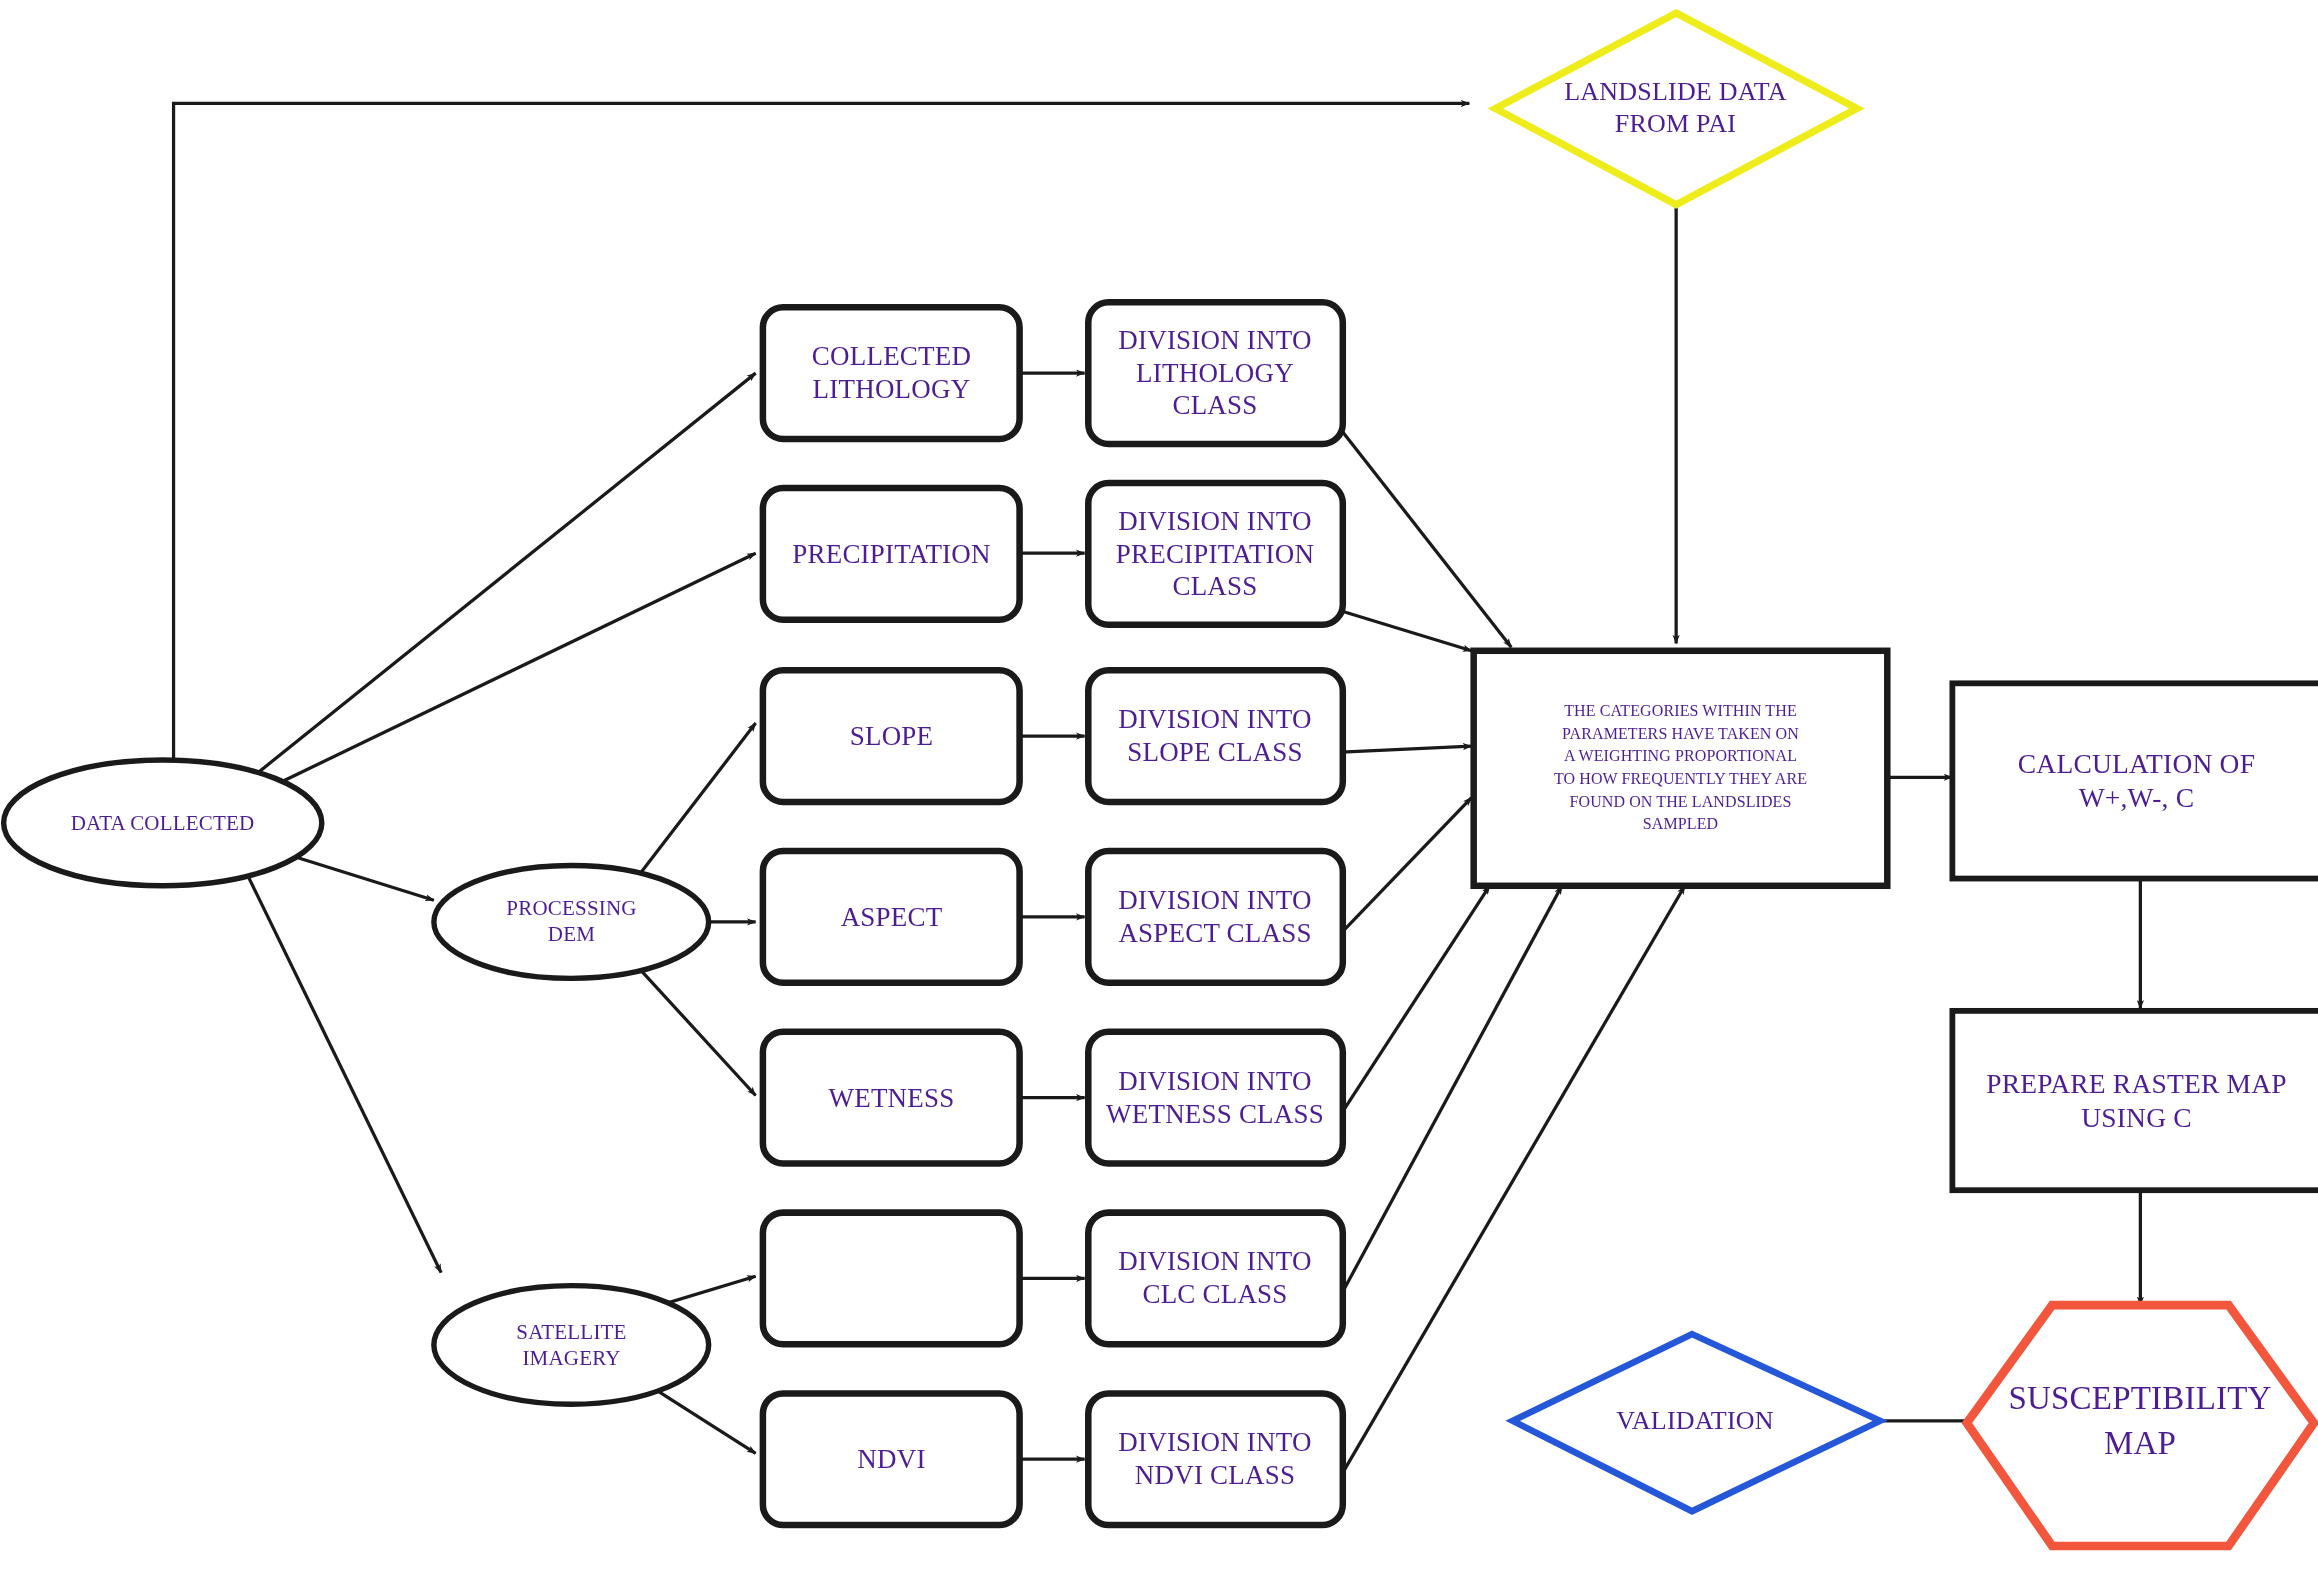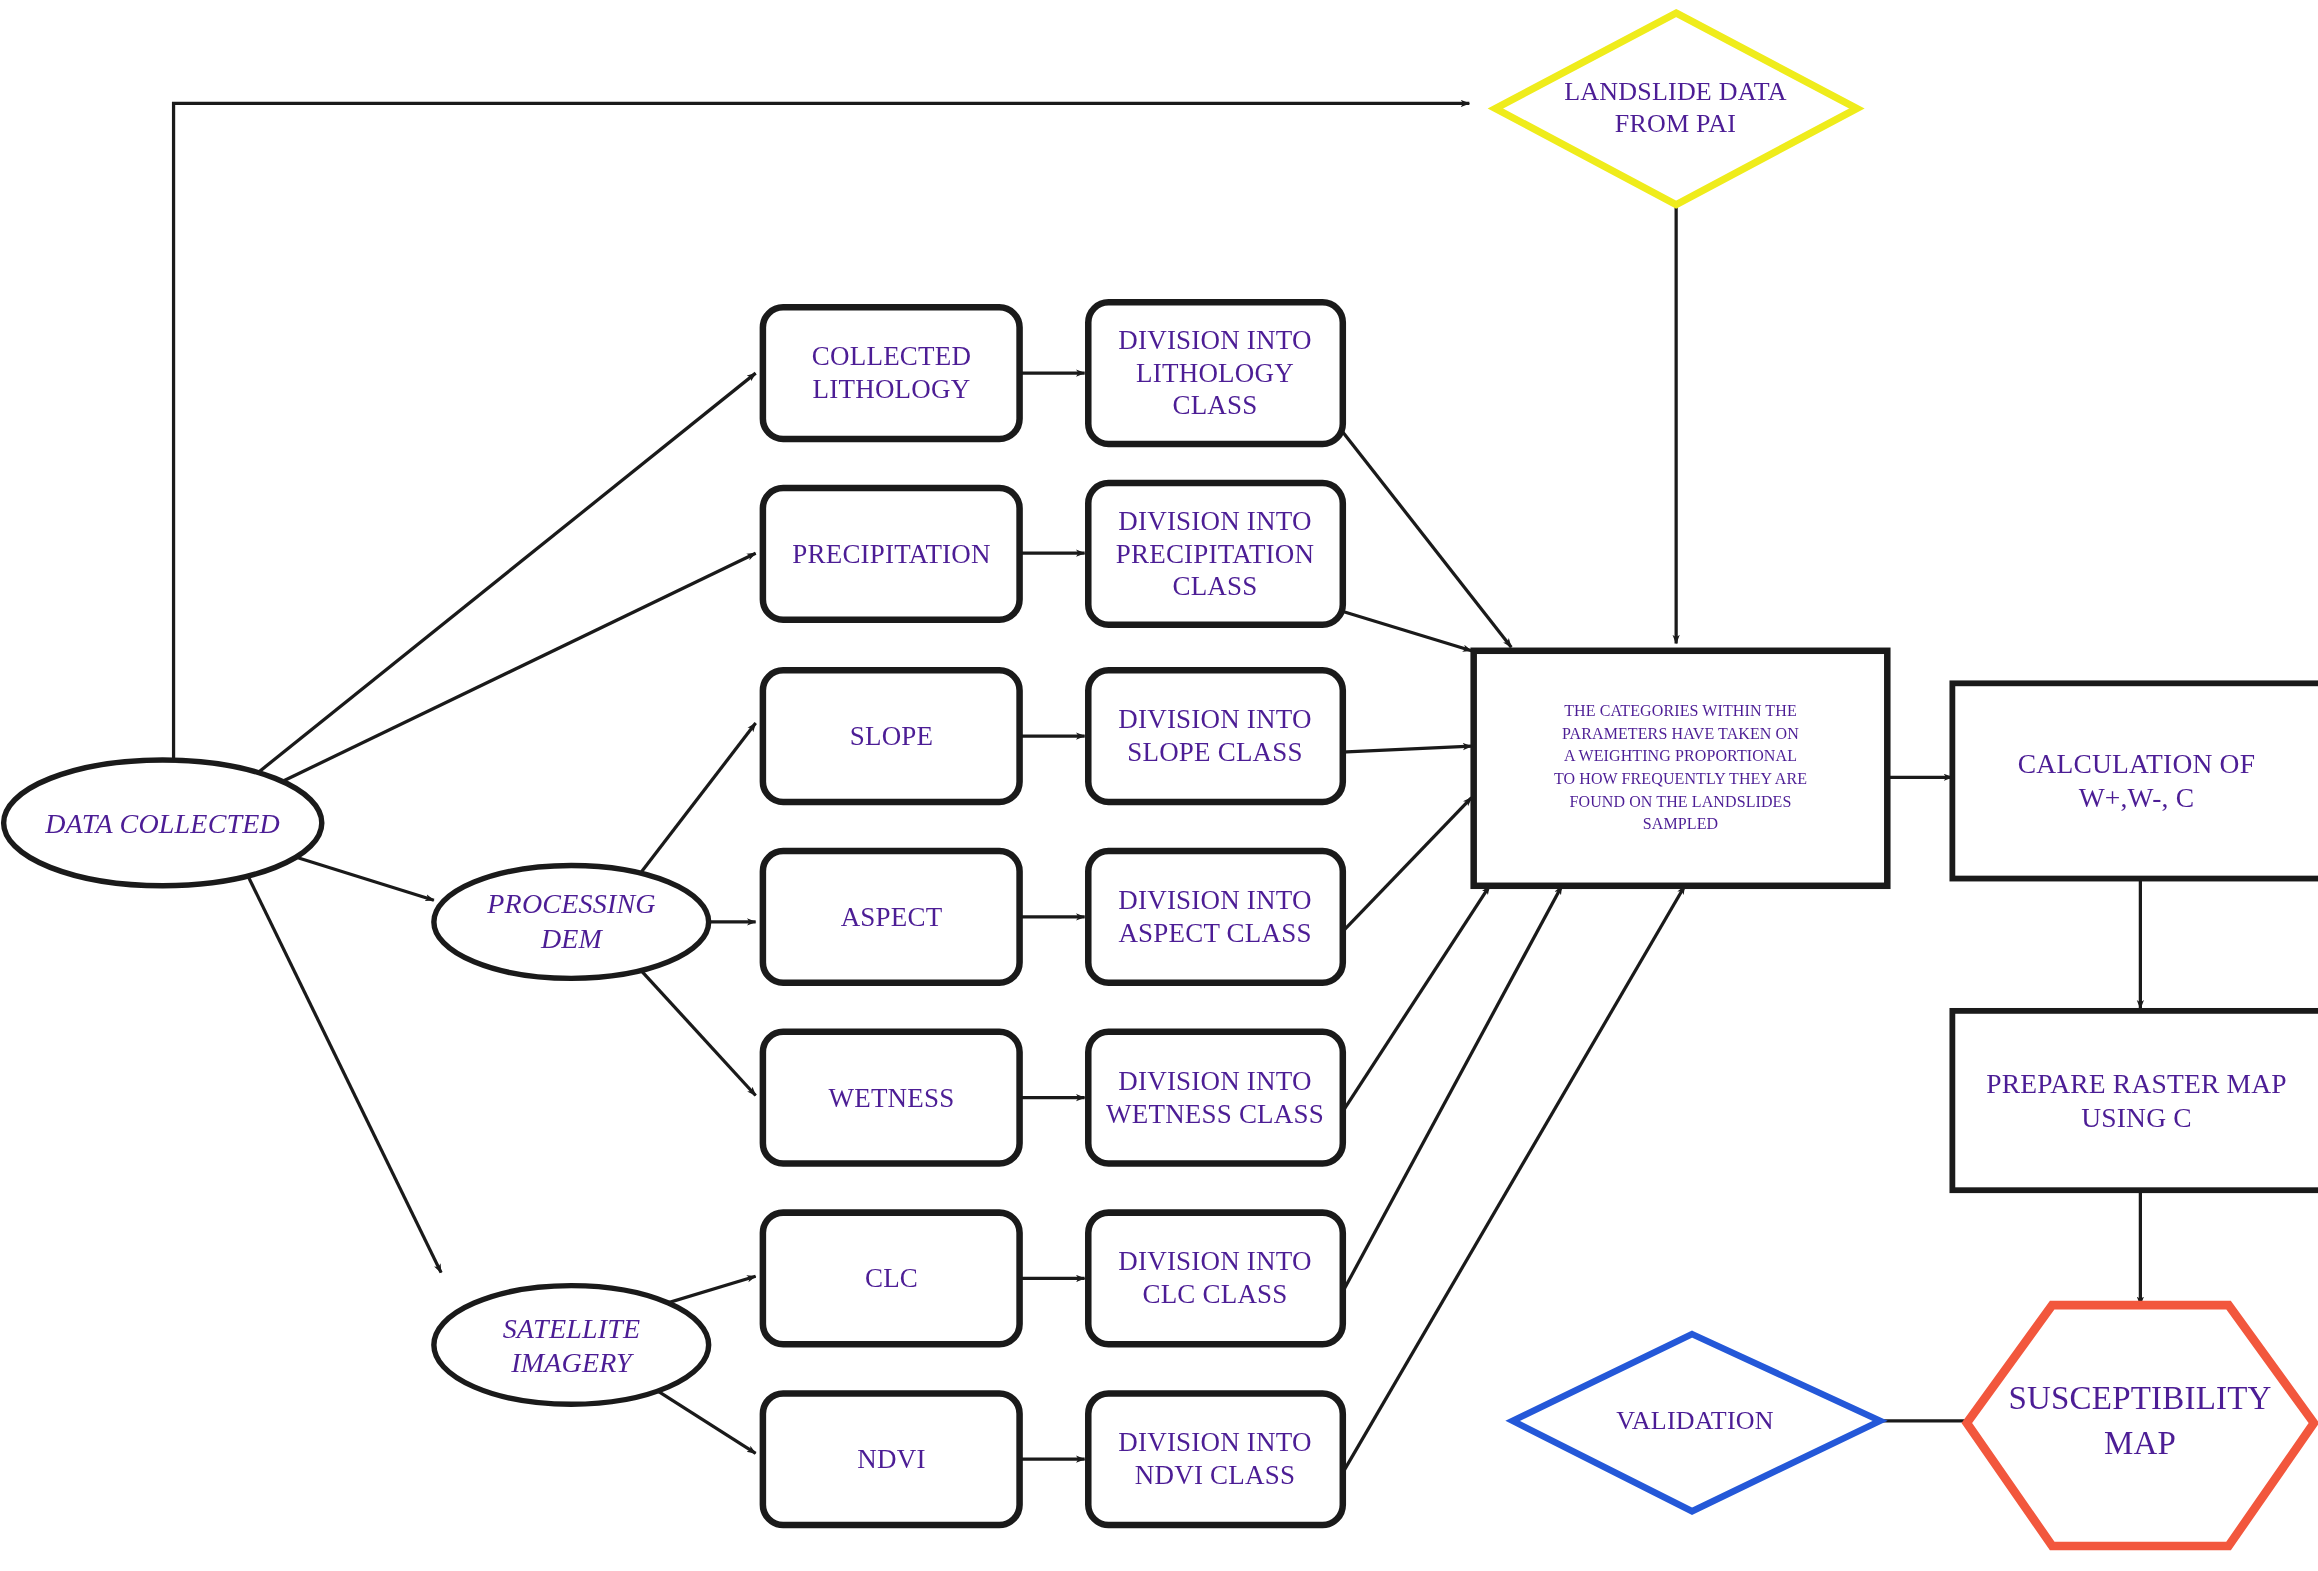--- a/index.html
+++ b/index.html
@@ -9,21 +9,21 @@
   .nodeText{
     position:absolute;
     display:flex;align-items:center;justify-content:center;
     text-align:center;
     color:#4c1d95;
     font-family:"Liberation Serif",serif;
     line-height:1.22;
     pointer-events:none;
     white-space:pre-line;
   }
-  .t-ellipse{font-size:28px;letter-spacing:0.2px;font-style:italic;}
+  .t-ellipse{font-size:21px;letter-spacing:0.2px;}
   .t-box{font-size:27px;letter-spacing:0.2px;}
   .t-center{font-size:16px;line-height:1.42;letter-spacing:0.1px;}
   .t-right{font-size:27.5px;letter-spacing:0.2px;}
   .t-diamond{font-size:26px;letter-spacing:0.2px;}
   .t-hex{font-size:33px;line-height:1.35;letter-spacing:0.2px;}
 </style>
 </head>
 <body>
 
 <div id="stage">
@@ -127,21 +127,20 @@
 
   <div class="nodeText t-diamond" style="left:1531px;top:72px;width:289px;height:72px;">LANDSLIDE DATA
 FROM PAI</div>
 
   <div class="nodeText t-box" style="left:763px;top:307px;width:257px;height:132px;">COLLECTED
 LITHOLOGY</div>
   <div class="nodeText t-box" style="left:763px;top:488px;width:257px;height:132px;">PRECIPITATION</div>
   <div class="nodeText t-box" style="left:763px;top:670px;width:257px;height:132px;">SLOPE</div>
   <div class="nodeText t-box" style="left:763px;top:851px;width:257px;height:132px;">ASPECT</div>
   <div class="nodeText t-box" style="left:763px;top:1032px;width:257px;height:132px;">WETNESS</div>
-  <div class="nodeText t-box" style="left:763px;top:1212px;width:257px;height:132px;">CLC</div>
   <div class="nodeText t-box" style="left:763px;top:1393px;width:257px;height:132px;">NDVI</div>
 
   <div class="nodeText t-box" style="left:1088px;top:302px;width:254px;height:142px;">DIVISION INTO
 LITHOLOGY
 CLASS</div>
   <div class="nodeText t-box" style="left:1088px;top:483px;width:254px;height:142px;">DIVISION INTO
 PRECIPITATION
 CLASS</div>
   <div class="nodeText t-box" style="left:1088px;top:670px;width:254px;height:132px;">DIVISION INTO
 SLOPE CLASS</div>

